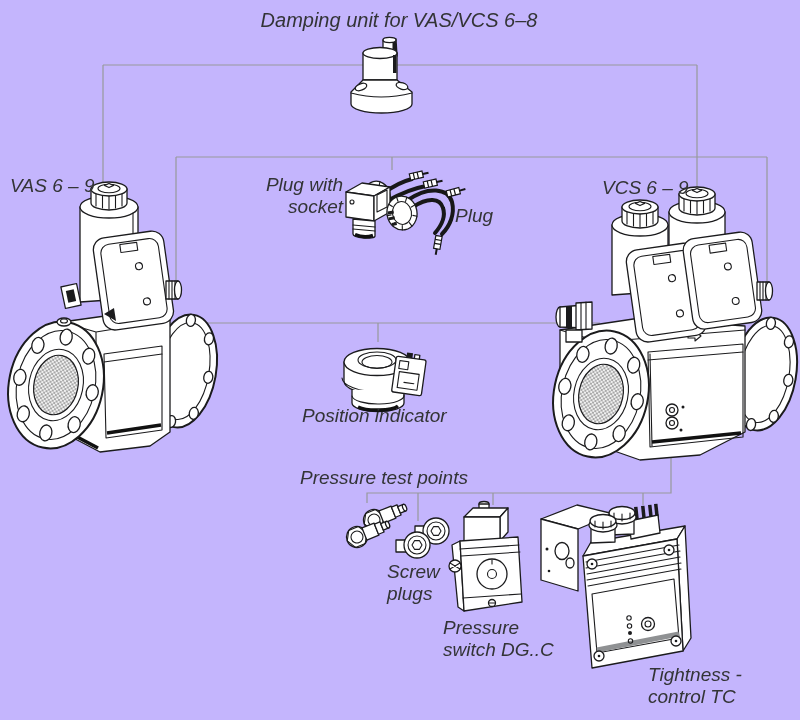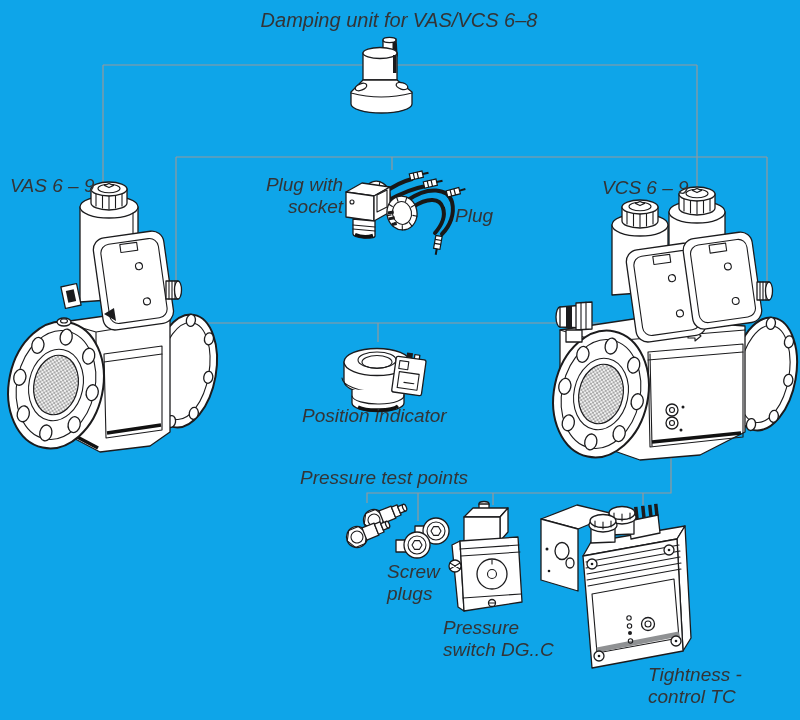--- a/index.html
+++ b/index.html
@@ -12,21 +12,21 @@
   .thick { fill:none; stroke:#111; stroke-width:3.5; }
   .wire  { fill:none; stroke:#181818; stroke-width:4; stroke-linecap:round; }
   .ln { fill:none; stroke:#97999b; stroke-width:1.2; }
   .mesh { fill:url(#mesh); stroke:#1b1b1d; stroke-width:1.2; }
   .lbl { font-family:"Liberation Sans",sans-serif; font-style:italic; font-size:19px; fill:#333436; }
   .title { font-size:20px; }
 </style>
 </head>
 <body>
 
-<div class="stage" style="background: #0ea5e9;">
+<div class="stage" style="background: #c4b5fd;">
 <svg width="800" height="720" viewBox="0 0 800 720">
   <defs>
     <pattern id="mesh" patternUnits="userSpaceOnUse" width="4" height="4">
       <rect width="4" height="4" fill="#f1f1f1"></rect>
       <path d="M0,0 L4,4 M4,0 L0,4" stroke="#777" stroke-width="0.6"></path>
     </pattern>
 
     <g id="hexnut">
       <path class="d" d="M-18,-9 L-18,5 A18,7 0 0 0 18,5 L18,-9"></path>
       <ellipse class="d" cx="0" cy="-9" rx="18" ry="7"></ellipse>

